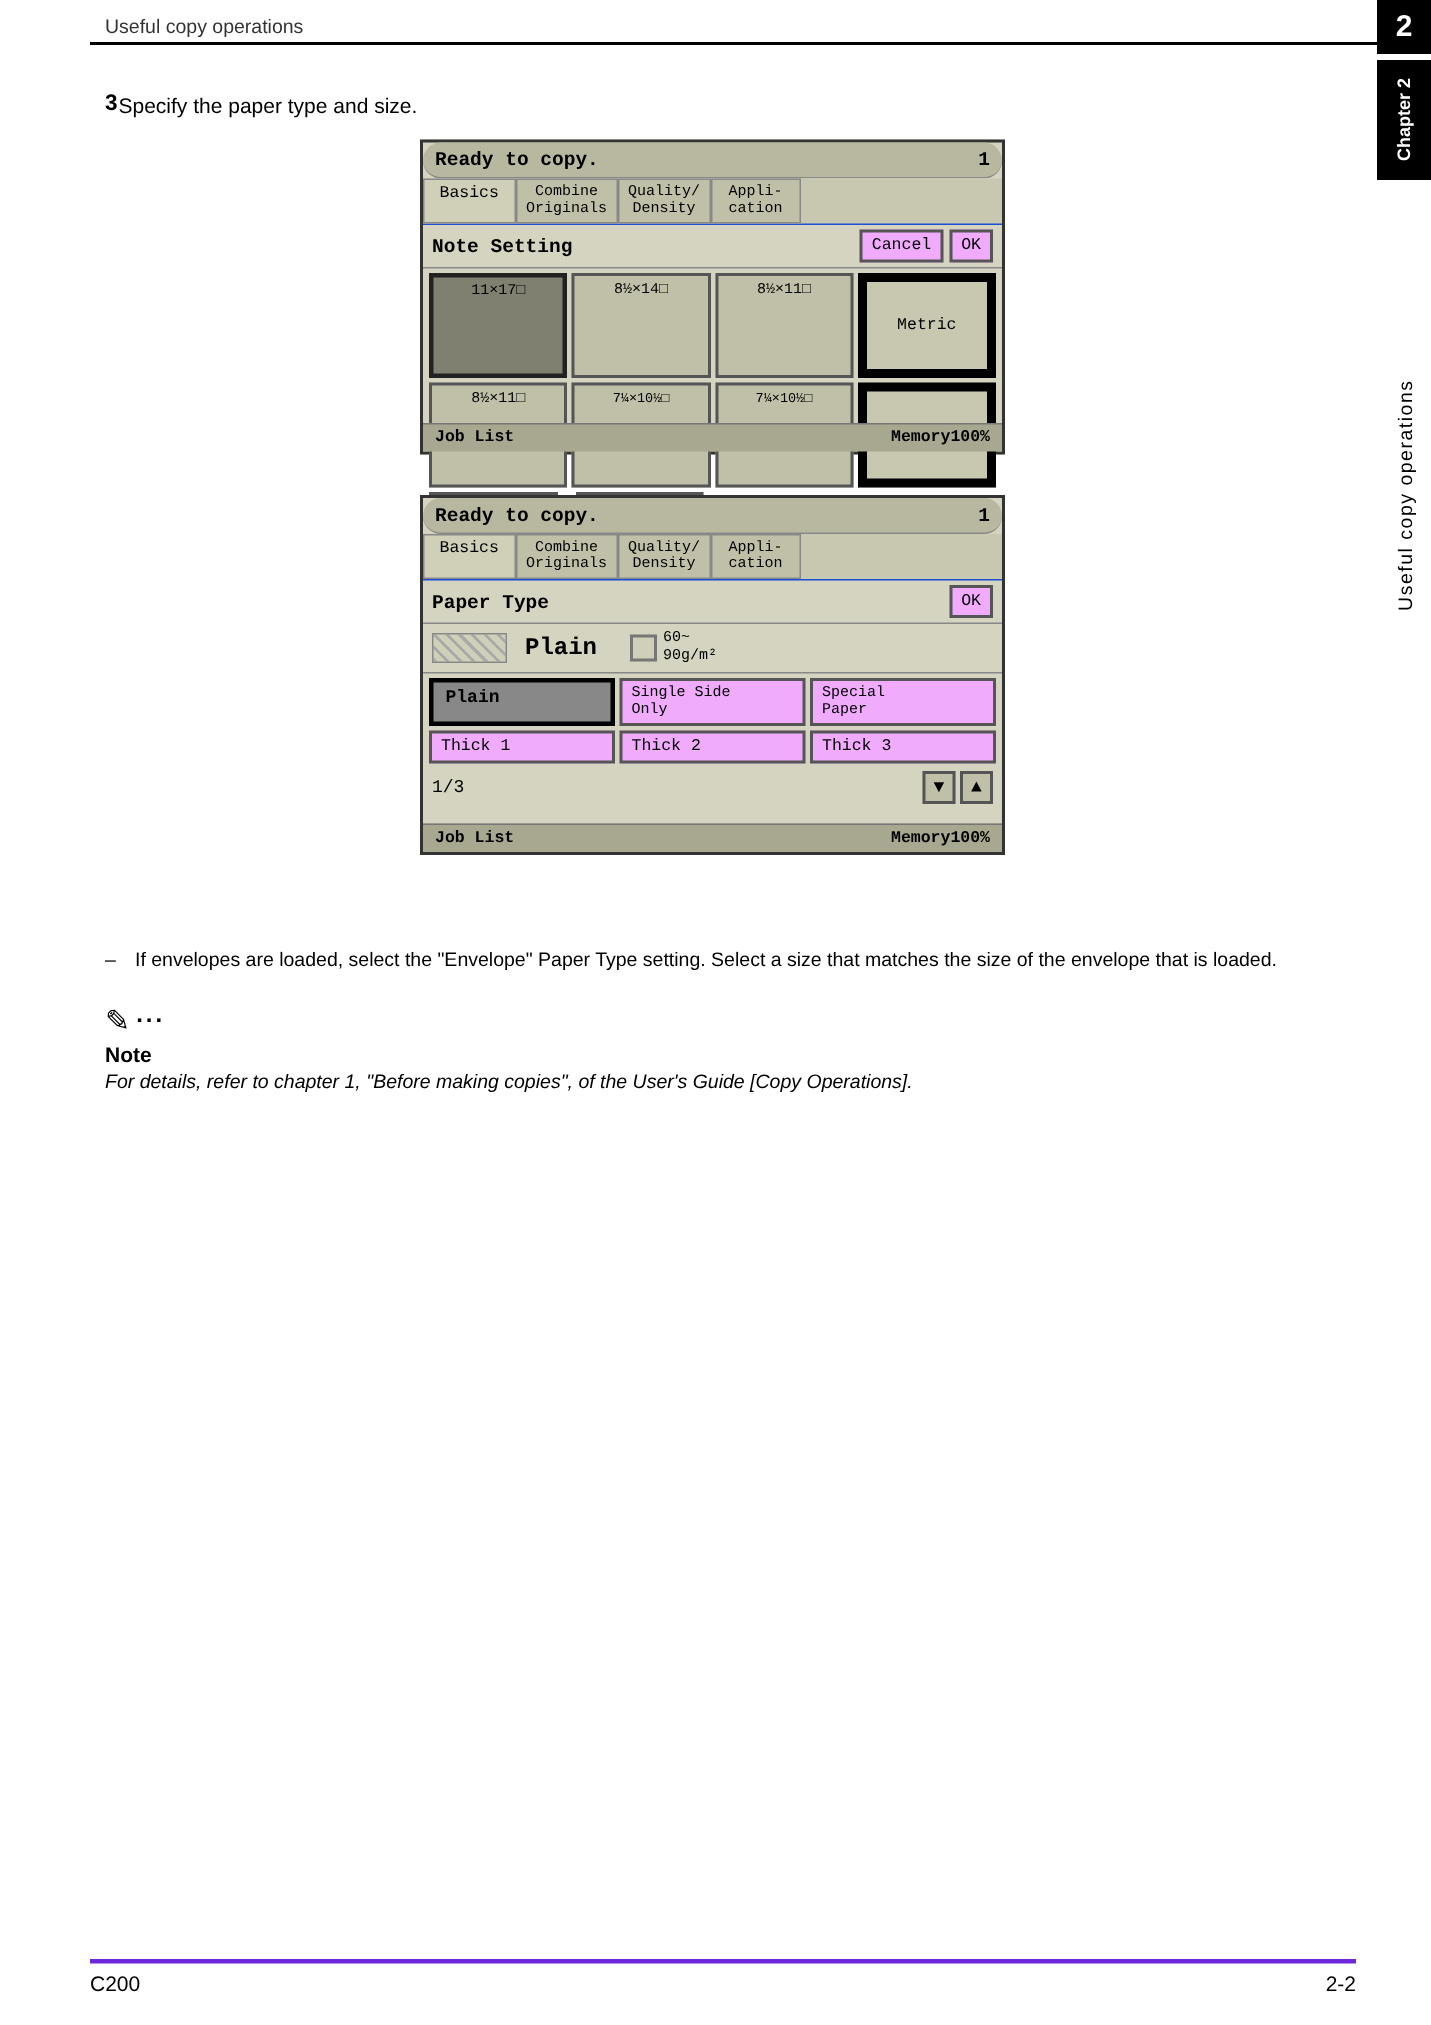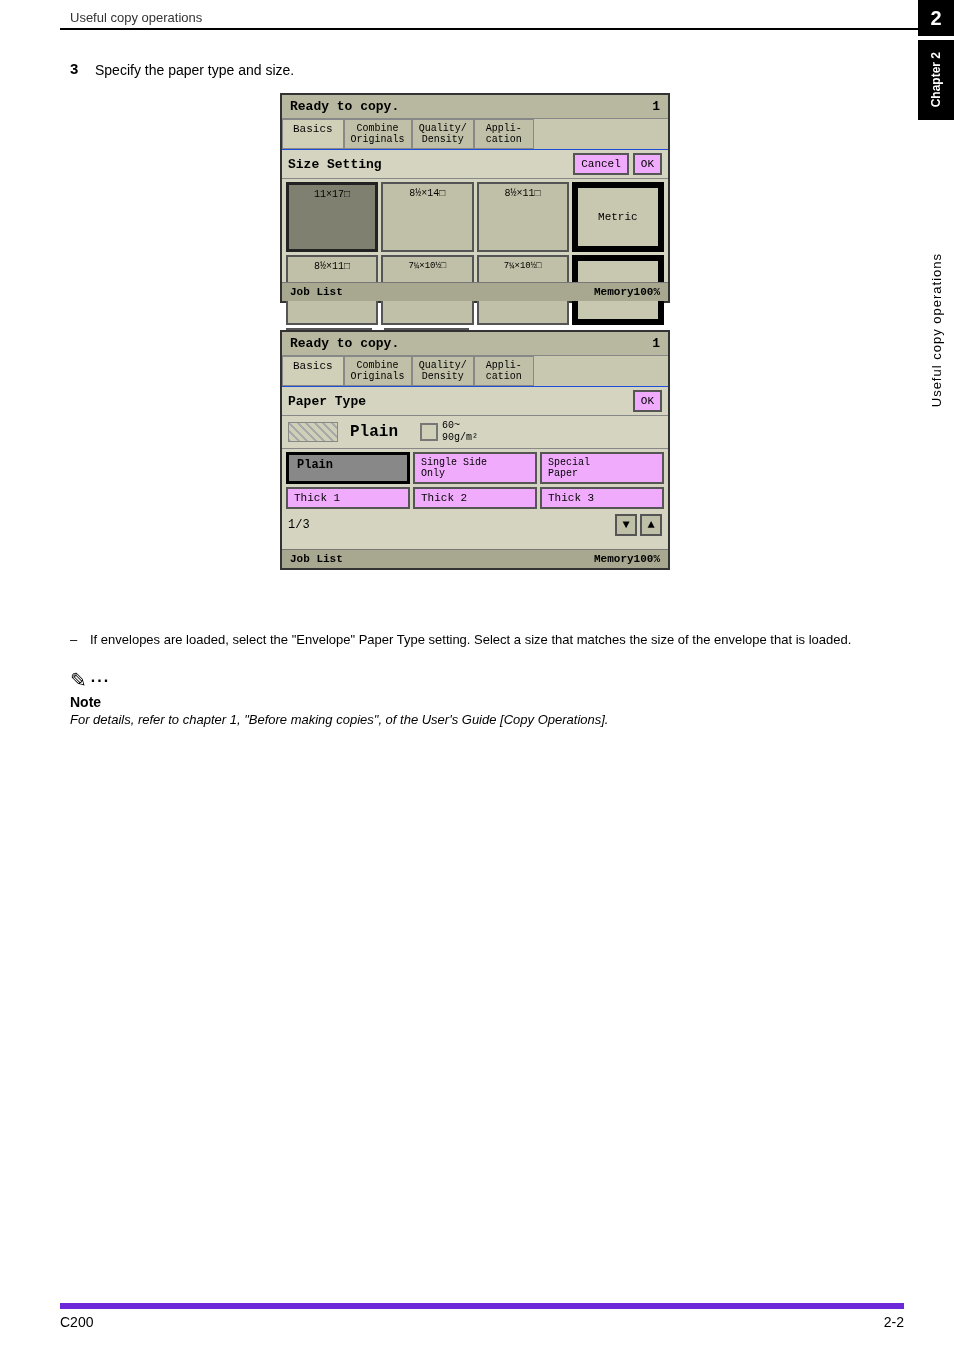--- a/index.html
+++ b/index.html
@@ -73,21 +73,21 @@
     .step-number {
       position: absolute;
       top: 60px;
       left: 70px;
       font-size: 15px;
       font-weight: bold;
     }
     .step-text {
       position: absolute;
       top: 62px;
-      left: 95px;
+      left: 79px;
       font-size: 14px;
     }
 
     
     .lcd-screen {
       position: absolute;
       border: 2px solid #333;
       background: #d4d4c0;
       font-family: 'Courier New', monospace;
     }
@@ -110,20 +110,21 @@
 
     .screen-header {
       background: #b8b8a0;
       padding: 4px 8px;
       font-size: 13px;
       font-weight: bold;
       display: flex;
       justify-content: space-between;
       align-items: flex-start;
       border-bottom: 1px solid #888;
+      border-radius: 12px;
     }
 
     .screen-tabs {
       display: flex;
       border-bottom: 1px solid #1d4ed8;
       background: #c8c8b0;
     }
     .screen-tab {
       border: 1px solid #888;
       padding: 3px 6px;
@@ -223,21 +224,21 @@
     }
 
     
     .page-footer {
       position: absolute;
       bottom: 20px;
       left: 60px;
       right: 50px;
       display: flex;
       justify-content: space-between;
-      border-top: 6px solid #6d28d9;
+      border-top: 3px solid #6d28d9;
       padding-top: 5px;
     }
 
     
     .arrow-icon {
       width: 22px;
       height: 22px;
       border: 2px solid #555;
       background: #c0c0a8;
       display: flex;
@@ -290,21 +291,21 @@
     <span>Ready to copy.</span>
     <span>1</span>
   </div>
   <div class="screen-tabs">
     <div class="screen-tab">Basics</div>
     <div class="screen-tab">Combine<br>Originals</div>
     <div class="screen-tab">Quality/<br>Density</div>
     <div class="screen-tab">Appli-<br>cation</div>
   </div>
   <div class="paper-type-title-row">
-    <span style="font-family:'Courier New',monospace;font-size:13px;font-weight:bold;">Size Setting</span>
+    <span style="font-family:'Courier New',monospace;font-size:13px;font-weight:bold;">Note Setting</span>
     <div style="display:flex;gap:4px;">
       <div class="lcd-btn">Cancel</div>
       <div class="lcd-btn">OK</div>
     </div>
   </div>
 
   <div style="padding:3px 4px;">
     <div style="display:grid;grid-template-columns:repeat(4,1fr);gap:3px;margin-bottom:3px;">
       <div class="size-btn selected">11×17□</div>
       <div class="size-btn">8½×14□</div>

